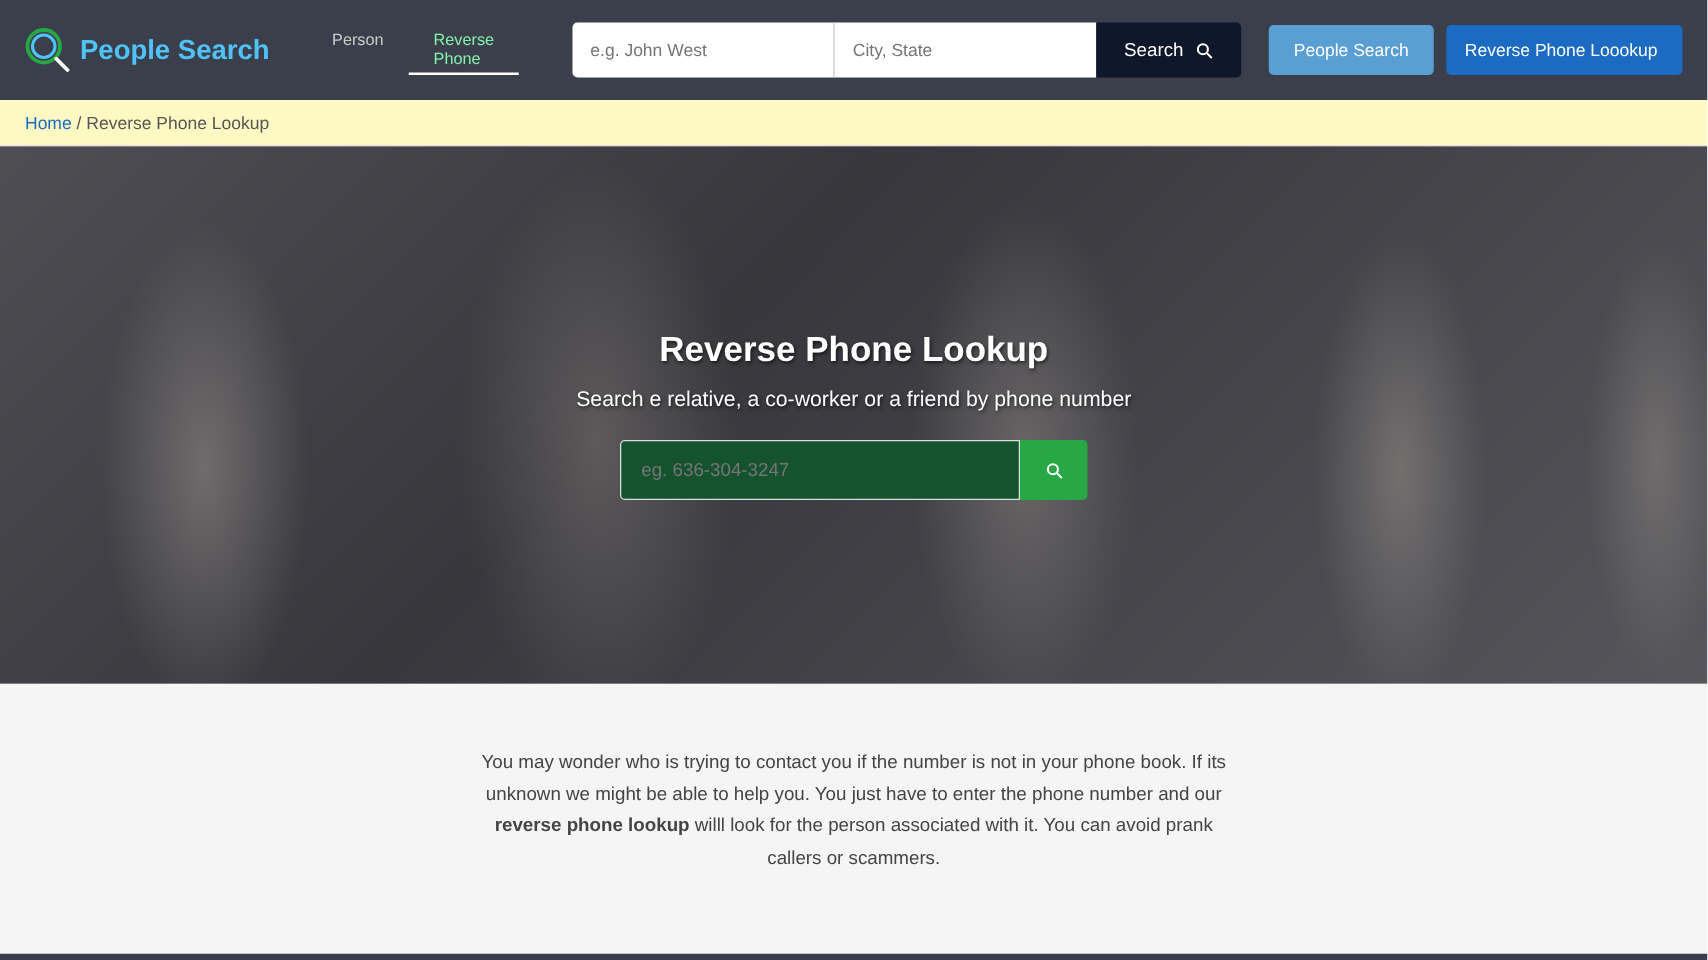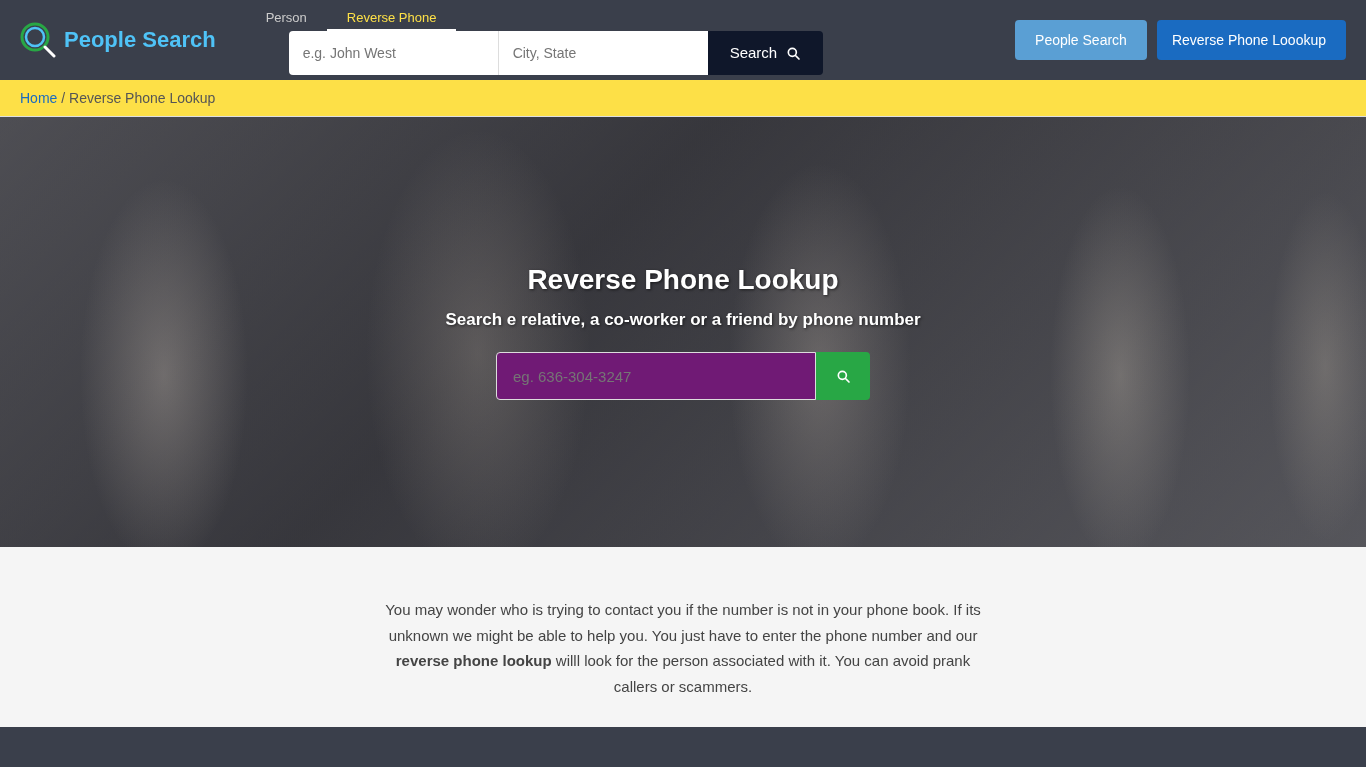--- a/index.html
+++ b/index.html
@@ -22,37 +22,38 @@
       flex-shrink: 0;
     }
     .logo-text {
       color: #4fc3f7;
       font-size: 22px;
       font-weight: bold;
     }
 
     .search-tabs-container {
       display: flex;
-      flex-direction: column;
+      flex-direction: row;
       flex: 1;
       max-width: 560px;
+      align-items: center;
     }
     .search-tabs {
       display: flex;
       margin-bottom: 0;
     }
     .search-tab {
       padding: 4px 20px 4px 20px;
       font-size: 13px;
       color: #ccc;
       cursor: pointer;
       border-bottom: 2px solid transparent;
     }
     .search-tab.active {
-      color: #fde047;
+      color: #86efac;
       border-bottom: 2px solid white;
     }
     .search-form {
       display: flex;
       height: 44px;
       padding-left: 43px;
     }
     .search-input-name {
       flex: 1;
       padding: 0 14px;
@@ -106,21 +107,21 @@
       background-color: #1a6bc1;
       color: white;
       padding-left: 15px;
     }
 
     
     .breadcrumb {
       padding: 10px 20px;
       font-size: 14px;
       color: #555;
-      background: #fde047;
+      background: #fef9c3;
       border-bottom: 1px solid #e0e0e0;
     }
     .breadcrumb a {
       color: #1a6bc1;
       text-decoration: none;
     }
     .breadcrumb span {
       color: #555;
     }
 
@@ -162,57 +163,57 @@
     }
     .hero-title {
       font-size: 28px;
       font-weight: bold;
       margin-bottom: 14px;
       text-shadow: 1px 1px 3px rgba(0,0,0,0.6);
     }
     .hero-subtitle {
       font-size: 17px;
       margin-bottom: 22px;
-      font-weight: 700;
+      font-weight: 400;
       text-shadow: 1px 1px 3px rgba(0,0,0,0.6);
       text-align: right;
     }
     .hero-search {
       display: flex;
       justify-content: center;
       align-items: center;
       gap: 0;
     }
     .hero-search-input {
       width: 320px;
       height: 48px;
       padding: 0 16px;
       font-size: 15px;
       border: 1px solid #ddd;
       border-radius: 4px 0 0 4px;
       outline: none;
       color: #aaa;
-      background: #701a75;
+      background: #14532d;
     }
     .hero-search-btn {
       width: 54px;
       height: 48px;
       background-color: #28a745;
       border: none;
       border-radius: 0 4px 4px 0;
       cursor: pointer;
       display: flex;
       align-items: center;
       justify-content: center;
     }
 
     
     .info-section {
       background-color: #f5f5f5;
-      padding: 50px 20px 28px;
+      padding: 50px 20px 64px;
       text-align: center;
     }
     .info-text {
       max-width: 620px;
       margin: 0 auto;
       font-size: 15px;
       line-height: 1.7;
       color: #444;
     }
     .info-text strong {

